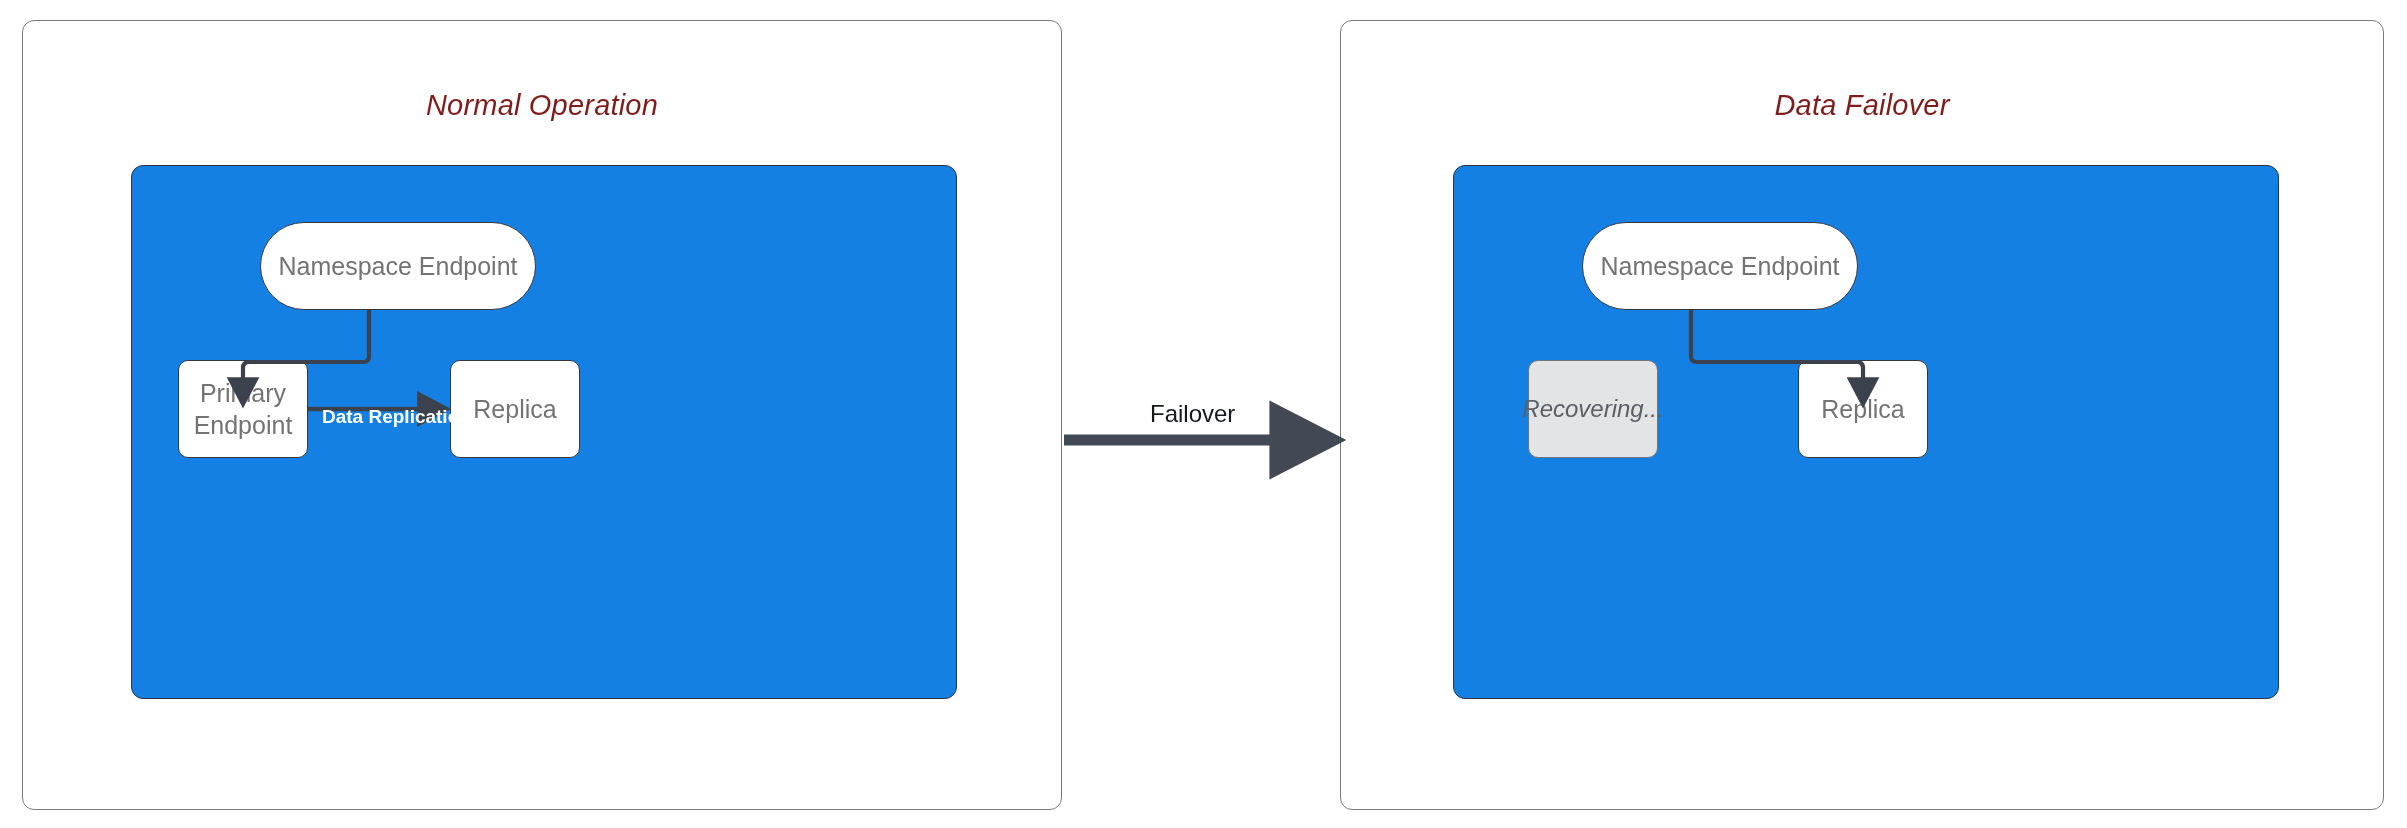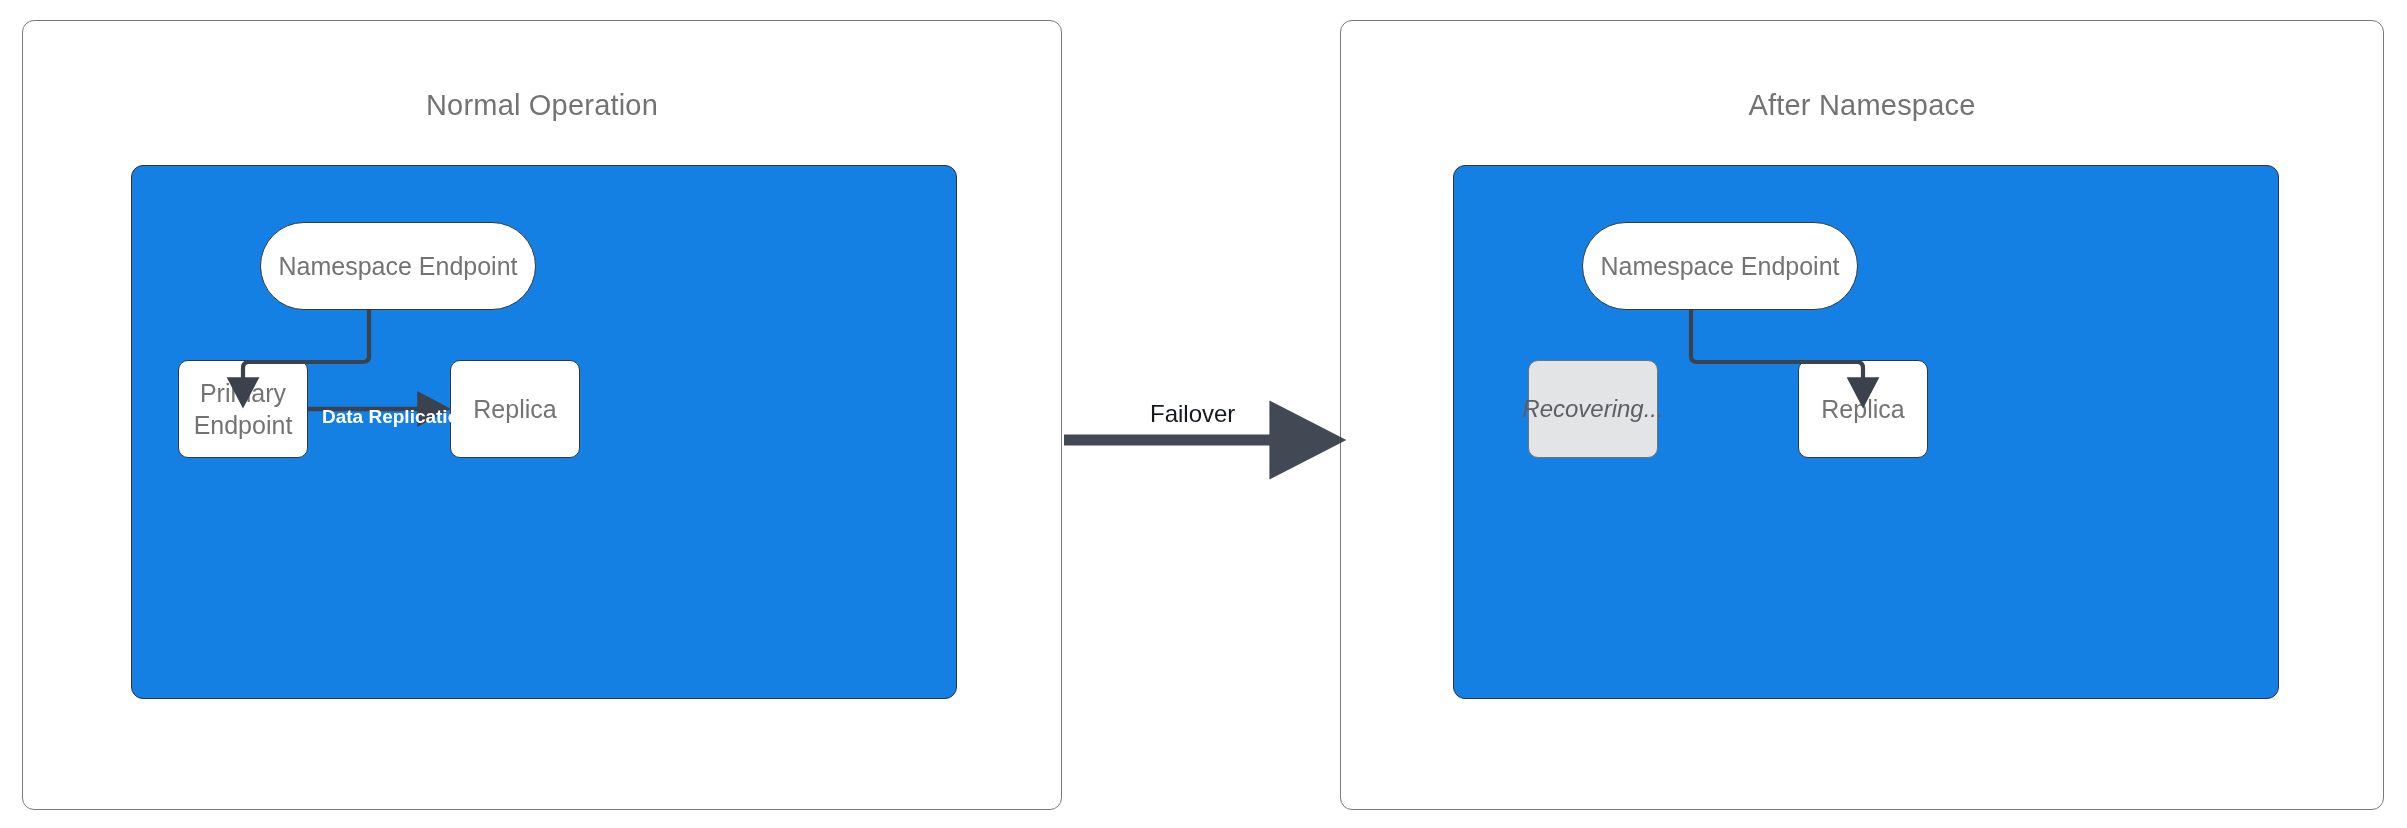--- a/index.html
+++ b/index.html
@@ -32,22 +32,23 @@
   }
   .panel-left  { left: 22px;   top: 20px; width: 1040px; height: 790px; }
   .panel-right { left: 1340px; top: 20px; width: 1044px; height: 790px; }
 
   .panel-title {
     position: absolute;
     top: 68px;
     left: 0;
     width: 100%;
     text-align: center;
+    font-style: italic;
     font-size: 29px;
-    color: #737373;
+    color: #7f1d1d;
     letter-spacing: 0.2px;
     white-space: nowrap;
   }
 
   
   .region {
     position: absolute;
     background: #1580e4;
     border: 1.6px solid #2f3540;
     border-radius: 12px;
@@ -150,21 +151,21 @@
         <path d="M 237,144 L 237,190 Q 237,196 231,196 L 117,196 Q 111,196 111,202 L 111,234" fill="none" stroke="#3b424d" stroke-width="4.2" stroke-linecap="butt" marker-end="url(#arrHeadA)"></path>
 
         <path d="M 176,243 L 310,243" fill="none" stroke="#3b424d" stroke-width="4.6" marker-end="url(#arrHeadB)"></path>
       </svg>
 
       <div class="edge-label" style="left:190px; top:241px;">Data Replication</div>
     </div>
   </div>
 
   <div class="panel panel-right">
-    <div class="panel-title">After Namespace</div>
+    <div class="panel-title">Data Failover</div>
 
     <div class="region region-right">
 
       <div class="node node-pill n-endpoint-r">Namespace Endpoint</div>
 
       <div class="node node-box node-recovering n-recover-r">Recovering...</div>
 
       <div class="node node-box n-replica-r">Replica</div>
 
       <svg class="overlay" style="width:826px;height:534px;" viewBox="0 0 826 534">

